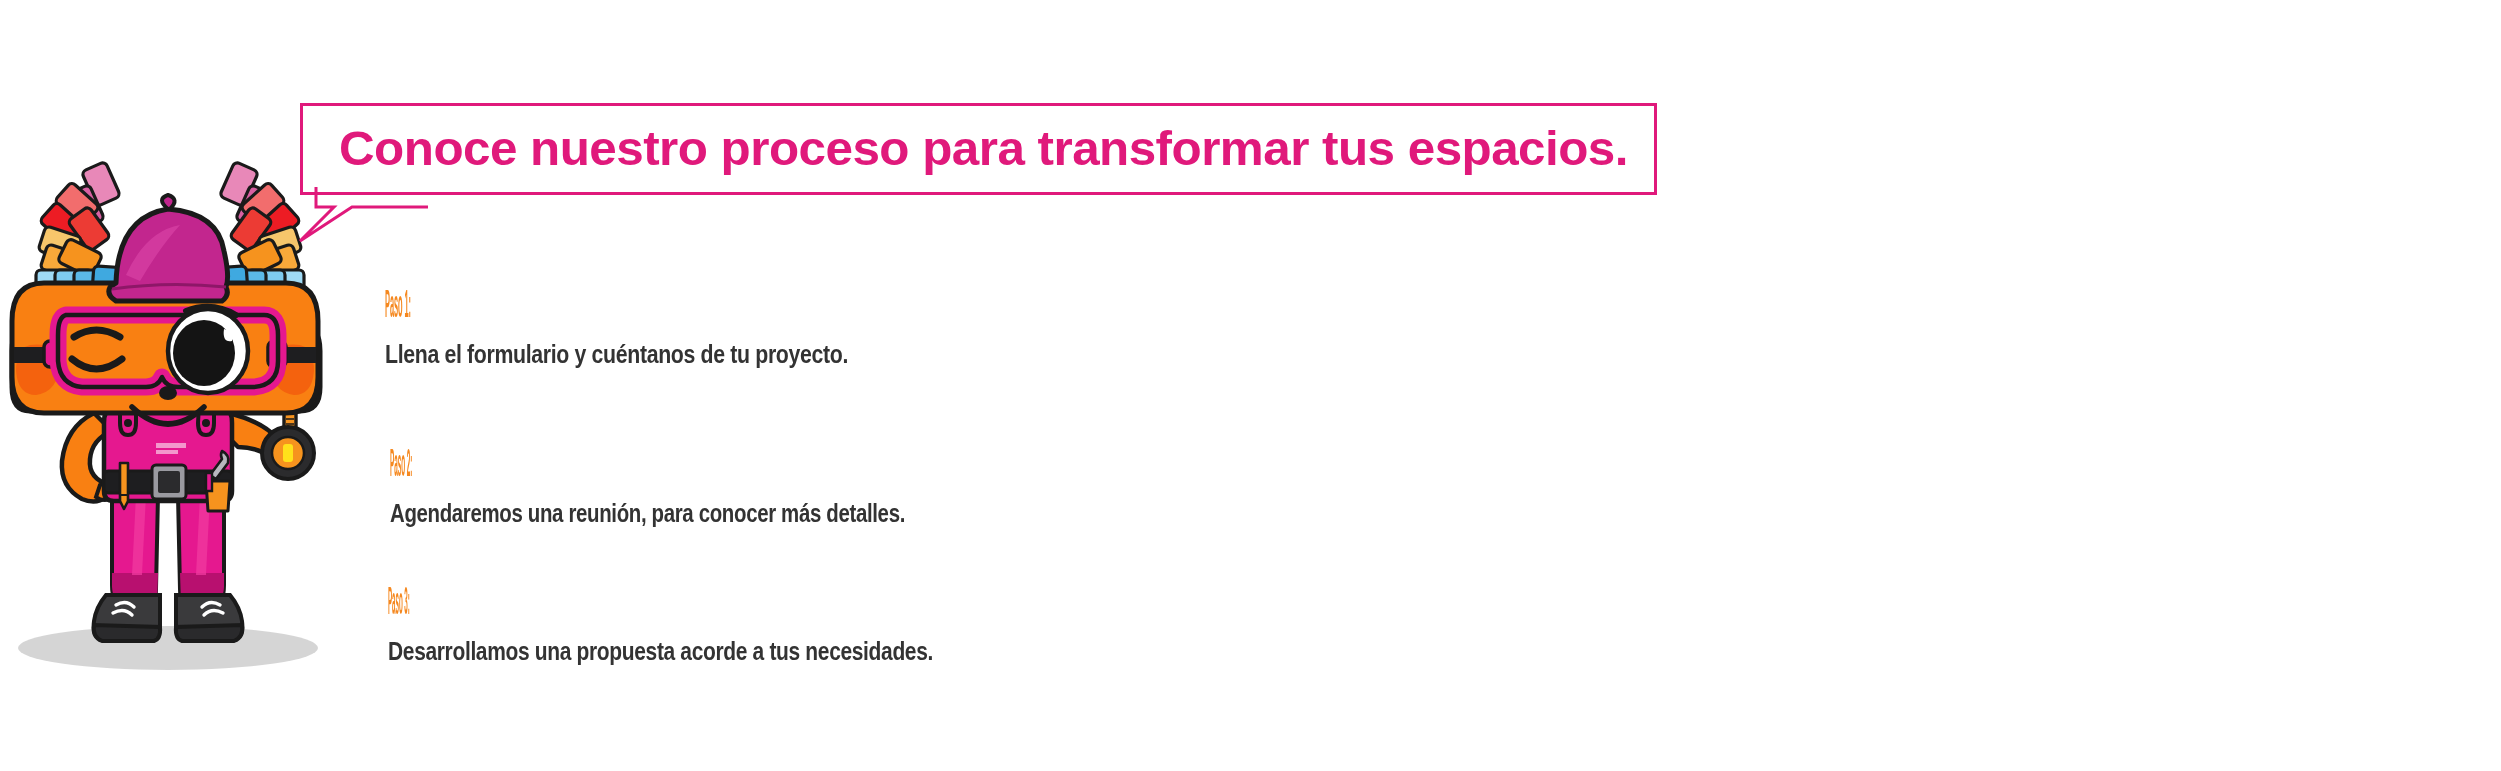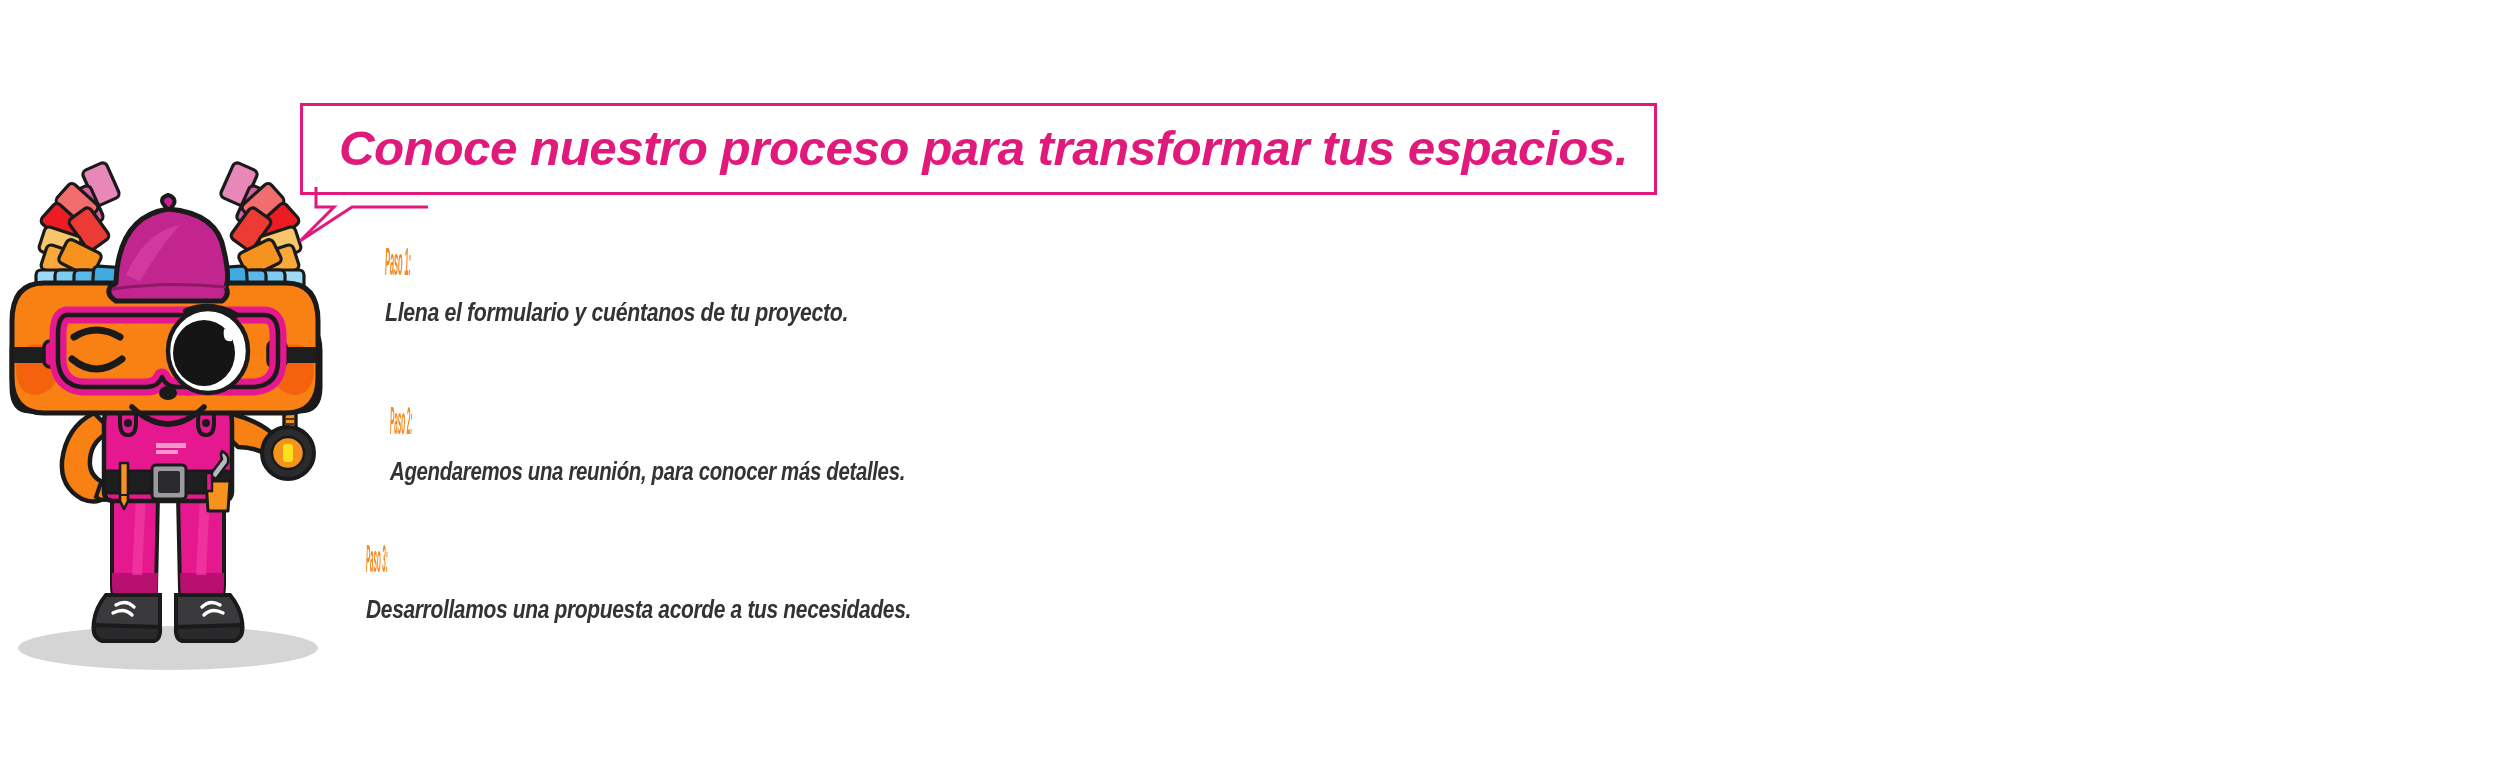--- a/index.html
+++ b/index.html
@@ -14,21 +14,20 @@
     overflow: hidden;
     font-family: "Liberation Sans", sans-serif;
   }
 
   #stage {
     position: absolute;
     left: 0; top: 0;
     width: 2501px;
     height: 771px;
     background: #ffffff;
-    font-style: italic;
   }
 
   
   #mascot {
     position: absolute;
     left: 0px;
     top: 155px;
     width: 340px;
     height: 520px;
   }
@@ -65,20 +64,21 @@
     top: 185px;
     width: 140px;
     height: 60px;
     pointer-events: none;
   }
   #bubble-tail svg { display:block; width:100%; height:100%; }
 
   
   .step {
     position: absolute;
+    margin-top: 42px;
   }
   .step-title {
     font-family: "Liberation Sans", sans-serif;
     font-weight: bold;
     font-size: 38px;
     line-height: 1.0;
     color: #F5881F;
     white-space: nowrap;
     letter-spacing: -0.3px;
     transform-origin: left top;
@@ -90,21 +90,21 @@
     line-height: 1.0;
     color: #333333;
     white-space: nowrap;
     letter-spacing: -0.4px;
     margin-top: 19px;
     transform-origin: left top;
   }
 
   #step-1 { left: 385px; top: 243px; }
   #step-2 { left: 390px; top: 402px; }
-  #step-3 { left: 366px; top: 540px; }
+  #step-3 { left: 388px; top: 540px; }
   #step-4 { left: 1360px; top: 243px; }
   #step-5 { left: 1375px; top: 385px; }
 
   #step-5 .step-desc { margin-left: -9px; }
 </style>
 </head>
 <body>
 
 <div id="stage">
 

